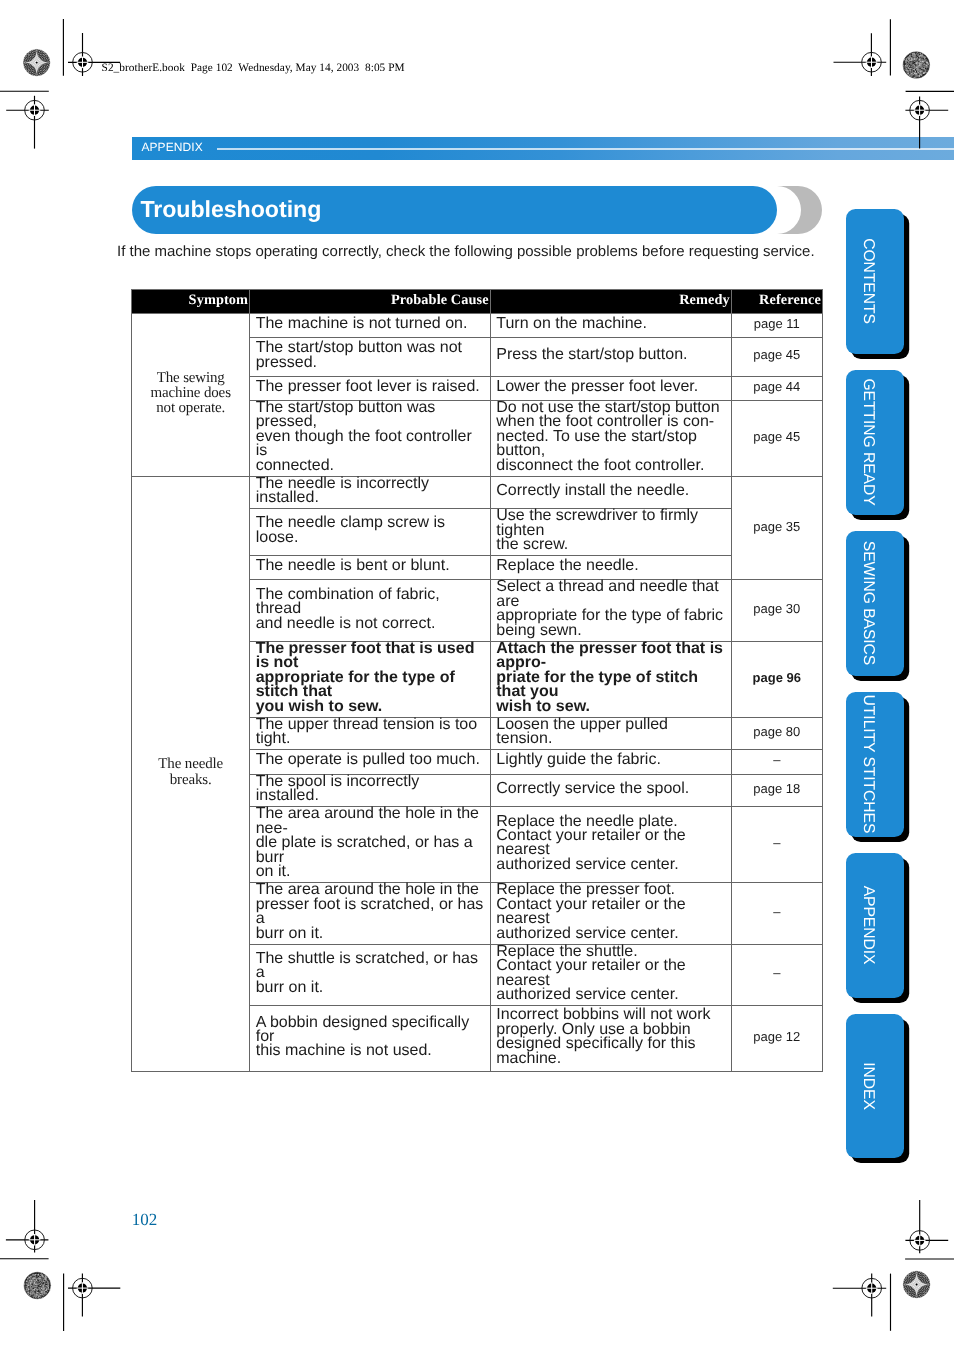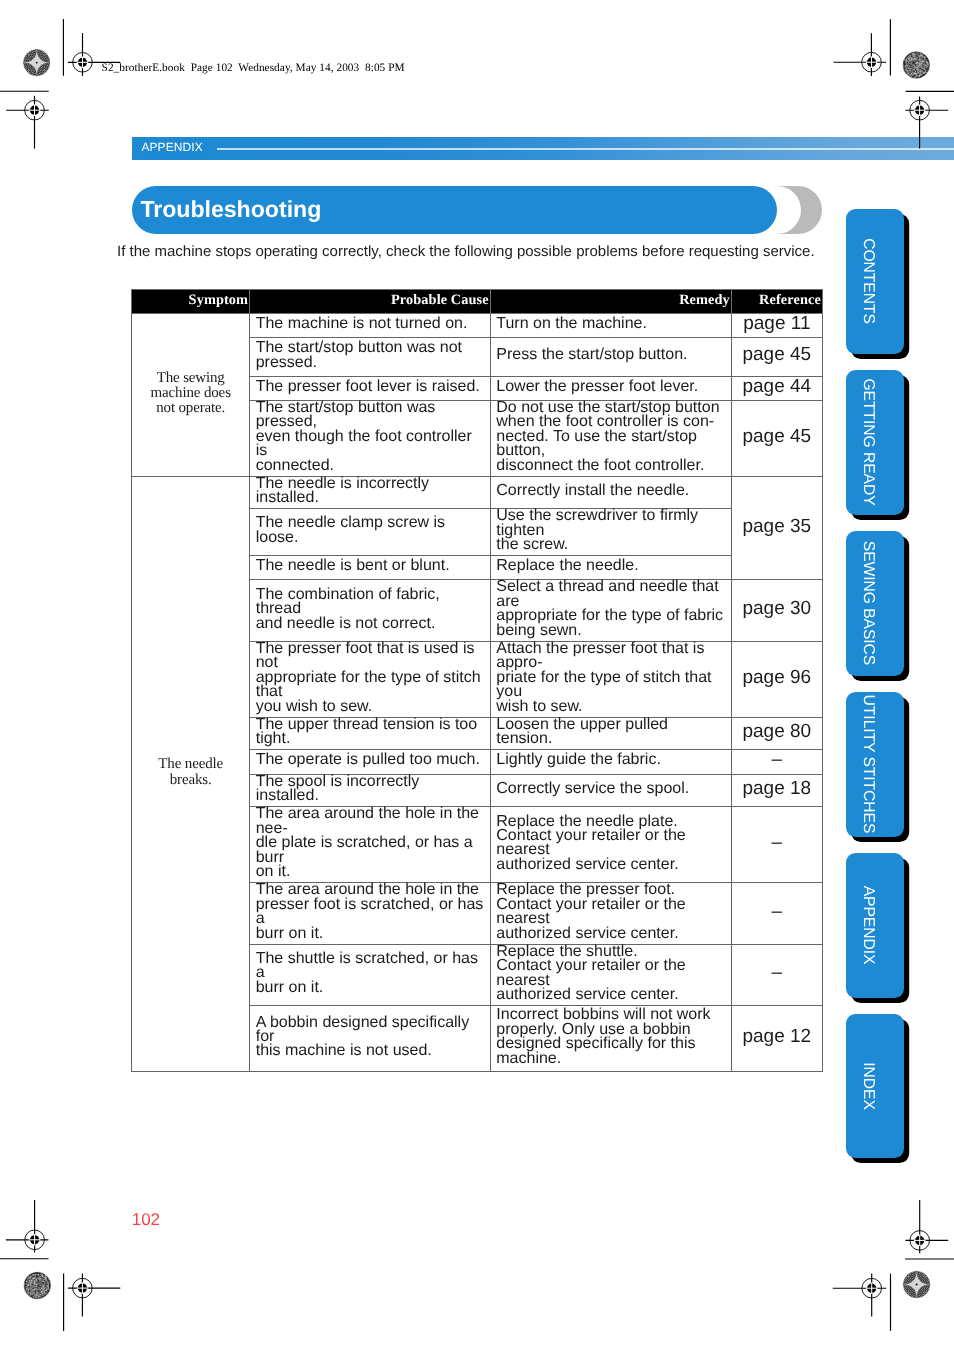--- a/index.html
+++ b/index.html
@@ -47,32 +47,32 @@
   
   table.tbl{position:absolute;left:131.3px;top:288.6px;width:690.6px;border-collapse:collapse;
             table-layout:fixed;}
   table.tbl td,table.tbl th{border:1.45px solid #656565;vertical-align:middle;box-sizing:border-box;}
   table.tbl th{background:#000;color:#fff;font-family:"Liberation Serif",serif;
                font-weight:bold;font-size:14.3px;text-align:right;height:24.5px;line-height:17.6px;vertical-align:top;padding-top:2px;
                letter-spacing:0.1px;border-color:#6e6e6e;}
   table.tbl td.cell{padding:0 5.6px 2.6px;font-size:16px;line-height:14.45px;color:#1c1c1c;}
   table.tbl td.sym{font-family:"Liberation Serif",serif;font-weight:normal;font-size:15px;
        text-align:center;line-height:15.1px;letter-spacing:-0.15px;}
-  table.tbl td.ref{text-align:center;font-size:19px;padding:0 2px 2.6px;}
+  table.tbl td.ref{text-align:center;font-size:13px;padding:0 2px 2.6px;}
 
   
   .tab{position:absolute;background:#1e8ad3;border-radius:9.5px;box-shadow:5.2px 5px 0 #000;}
   .tab span{position:absolute;left:50%;top:50%;
             transform:translate(-50%,-50%) rotate(90deg) translateY(7px);
             white-space:nowrap;color:#fff;font-size:15.7px;letter-spacing:-0.08px;
             font-family:"Liberation Sans",sans-serif;}
 
   
-  .pageno{position:absolute;left:131.7px;top:1210.8px;font-family:Liberation Sans, sans-serif;
-          font-size:17px;line-height:17px;color:#ef4444;}
+  .pageno{position:absolute;left:131.7px;top:1210.8px;font-family:Liberation Serif, serif;
+          font-size:17px;line-height:17px;color:#0369a1;}
 </style>
 </head>
 <body>
 
 <div class="page">
 
   <svg class="marks" width="954" height="1351" viewBox="0 0 954 1351">
       <line x1="63.4" y1="19" x2="63.4" y2="75.8" stroke="#000" stroke-width="1.15"></line>
       <line x1="68" y1="62.3" x2="120.2" y2="62.3" stroke="#000" stroke-width="1.15"></line>
       <line x1="82.5" y1="33" x2="82.5" y2="76" stroke="#000" stroke-width="1.15"></line>
@@ -1474,21 +1474,21 @@
         </tr>
         <tr style="height: 24.2px;">
           <td class="cell">The needle is bent or blunt.</td>
           <td class="cell">Replace the needle.</td>
         </tr>
         <tr style="height: 52.1px;">
           <td class="cell">The combination of fabric, thread<br>and needle is not correct.</td>
           <td class="cell">Select a thread and needle that are<br>appropriate for the type of fabric<br>being sewn.</td>
           <td class="cell ref">page 30</td>
         </tr>
-        <tr style="height: 46px;">
+        <tr style="height: 46px; font-weight: bold;">
           <td class="cell">The presser foot that is used is not<br>appropriate for the type of stitch that<br>you wish to sew.</td>
           <td class="cell">Attach the presser foot that is appro-<br>priate for the type of stitch that you<br>wish to sew.</td>
           <td class="cell ref">page 96</td>
         </tr>
         <tr style="height: 22.8px;">
           <td class="cell">The upper thread tension is too tight.</td>
           <td class="cell">Loosen the upper pulled tension.</td>
           <td class="cell ref">page 80</td>
         </tr>
         <tr style="height: 24.7px;">

